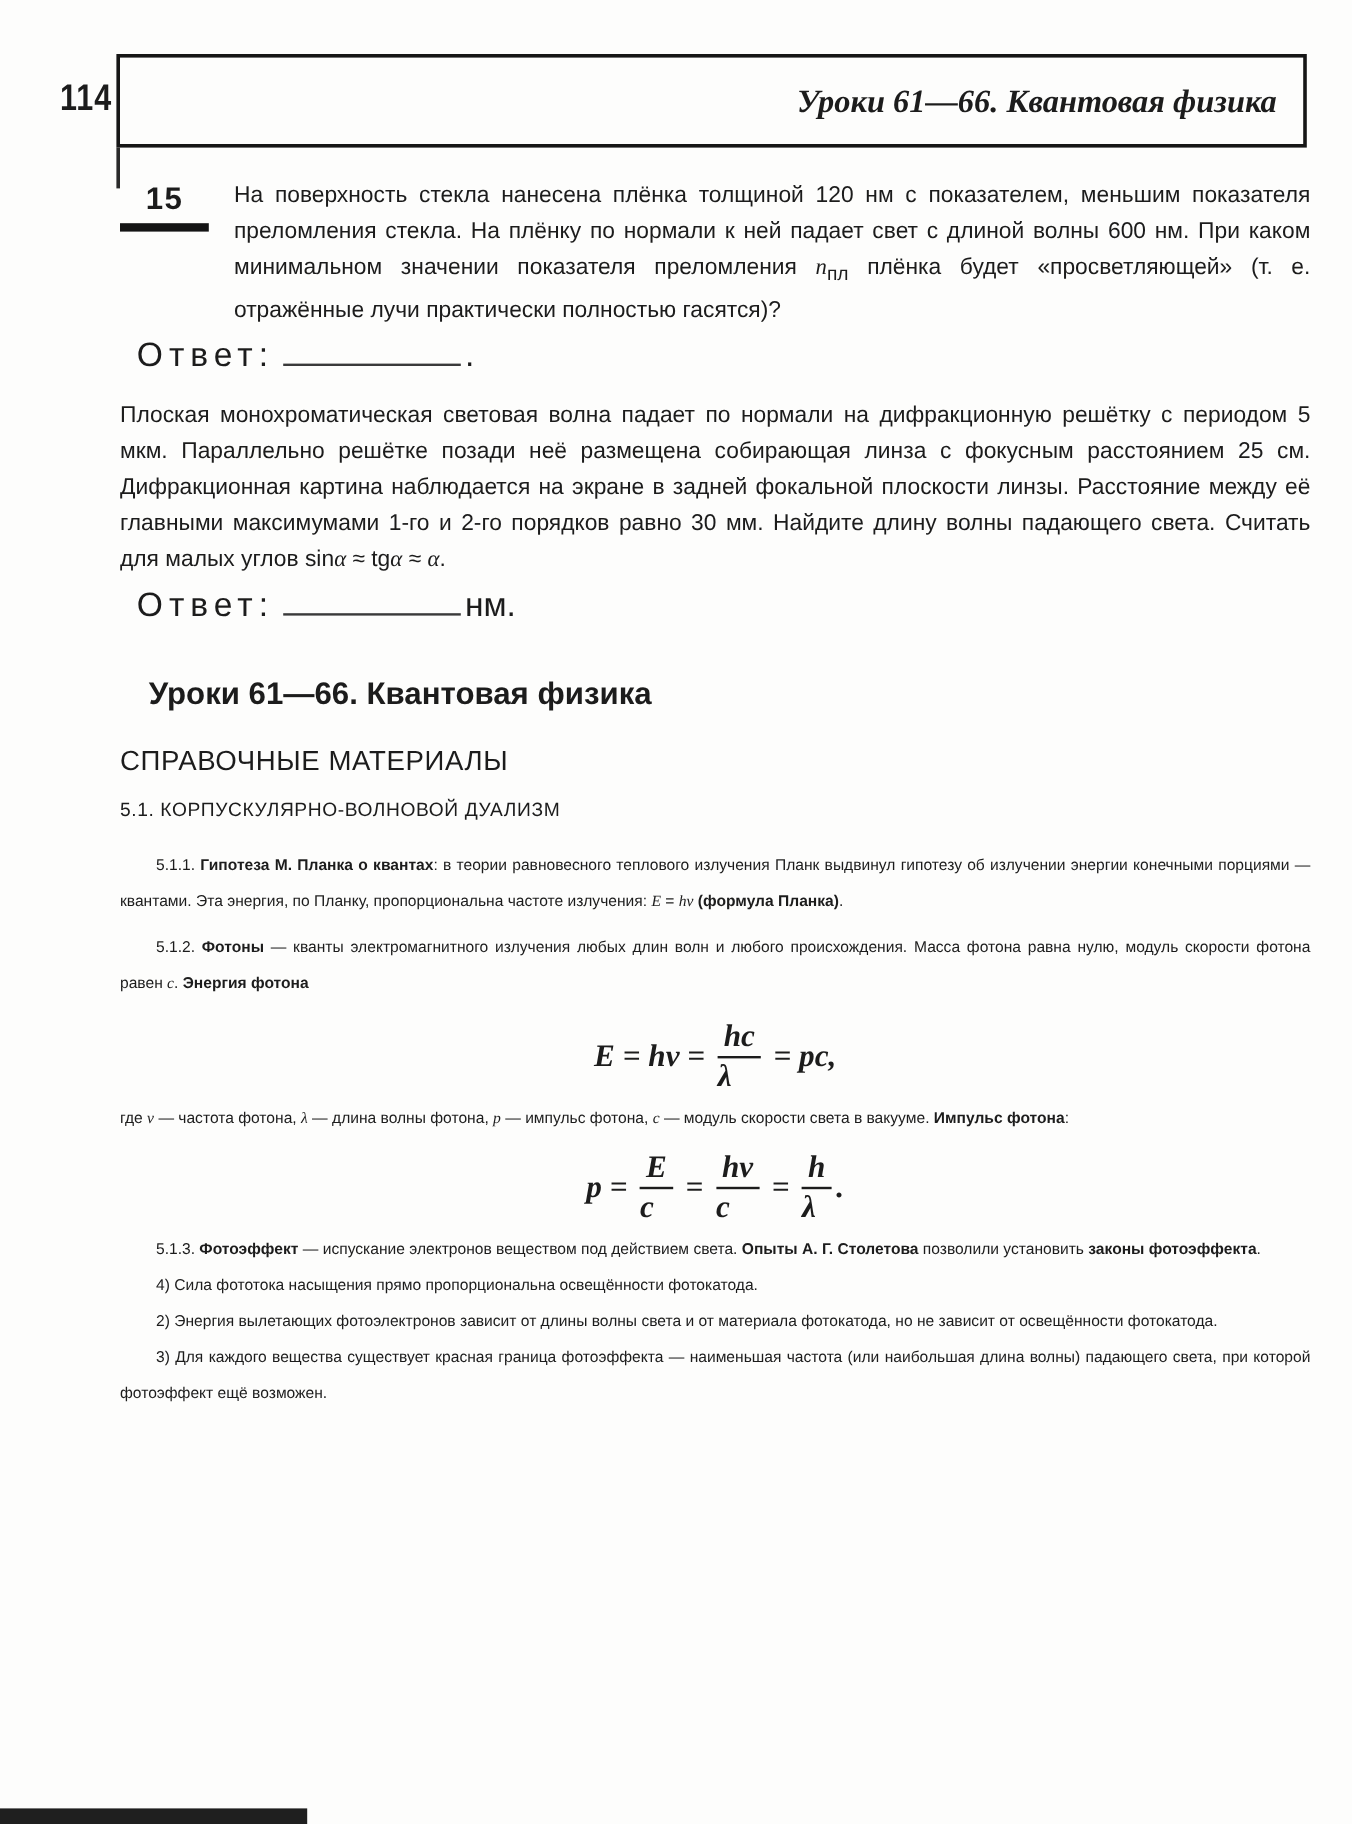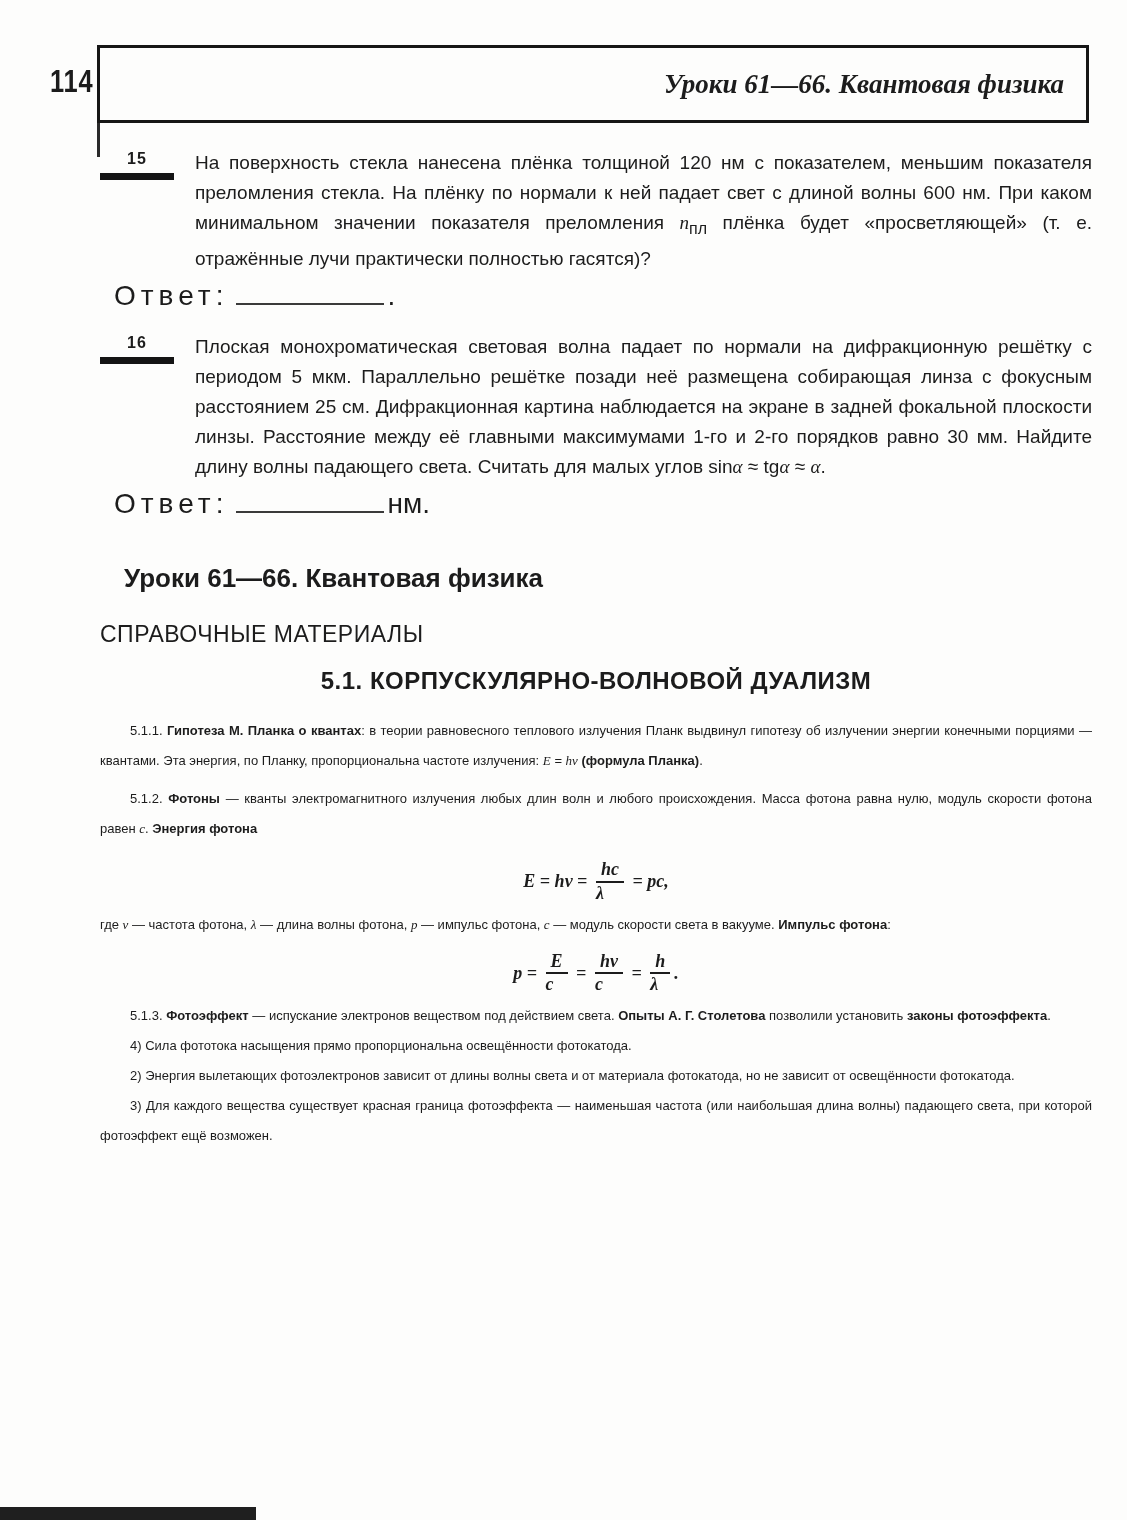--- a/index.html
+++ b/index.html
@@ -39,21 +39,21 @@
 
   
   .content {
     position: absolute; left: 100px; top: 148px; width: 992px;
   }
 
   .problem { display: flex; }
   .problem-marker { width: 95px; flex: 0 0 95px; padding-top: 2px; }
   .problem-number {
     width: 74px; text-align: center;
-    font-size: 16px; font-weight: 600; letter-spacing: 1px;
+    font-size: 26px; font-weight: 600; letter-spacing: 1px;
   }
   .problem-bar {
     width: 74px; height: 7px; background: #141414; margin-top: 5px;
   }
   .problem-text {
     flex: 1; font-size: 19px; line-height: 30px;
     text-align: justify;
   }
 
   .answer-line {
@@ -73,21 +73,21 @@
   .section-title {
     margin: 44px 0 0 24px;
     font-size: 26px; font-weight: 700;
   }
   .materials-heading {
     margin: 27px 0 0 0;
     font-size: 23px; font-weight: 400; letter-spacing: .5px;
   }
   .subsection-heading {
     margin: 19px 0 0 0;
-    font-size: 24px; text-align: center; letter-spacing: .5px; font-weight: bold;
+    font-size: 16px; text-align: left; letter-spacing: .5px;
   }
 
   
   .para {
     margin: 0; font-size: 13px; line-height: 30px;
     text-align: justify;
   }
   .para.indent { text-indent: 30px; }
   .mt-first { margin-top: 21px; }
   .mt-para  { margin-top: 8px; }
@@ -95,21 +95,21 @@
 
   .seg-b { font-weight: 700; }
   .seg-i { font-family: "Liberation Serif", serif; font-style: italic; }
   .seg-sub { font-size: 16px; vertical-align: -5px; }
 
   
   .formula {
     text-align: center;
     font-family: "Liberation Serif", serif;
     font-style: italic; font-weight: 600;
-    font-size: 18px;
+    font-size: 26px;
     margin-top: 10px;
     padding: 6px 0;
   }
   .formula.momentum { margin-top: 6px; }
   .frac {
     display: inline-block; vertical-align: middle;
     text-align: left; margin: 0 4px; line-height: 1.1;
   }
   .frac .num {
     display: block; border-bottom: 2px solid #1c1c1c; padding: 0 5px 1px;
@@ -144,24 +144,20 @@
       </div>
       <div class="problem-text"><span>На поверхность стекла нанесена плёнка толщиной 120 нм с показателем, меньшим показателя преломления стекла. На плёнку по нормали к ней падает свет с длиной волны 600 нм. При каком минимальном значении показателя преломления </span><span class="seg-i">n</span><span class="seg-sub">пл</span><span> плёнка будет «просветляющей» (т. е. отражённые лучи практически полностью гасятся)?</span></div>
     </div>
     <div class="answer-line">
       <span class="answer-label">Ответ:</span><span class="answer-blank"></span><span class="answer-suffix">.</span>
     </div>
 
     <div class="gap-p16"></div>
 
     <div class="problem">
-      <div class="problem-marker">
-        <div class="problem-number">16</div>
-        <div class="problem-bar"></div>
-      </div>
       <div class="problem-text"><span>Плоская монохроматическая световая волна падает по нормали на дифракционную решётку с периодом 5 мкм. Параллельно решётке позади неё размещена собирающая линза с фокусным расстоянием 25 см. Дифракционная картина наблюдается на экране в задней фокальной плоскости линзы. Расстояние между её главными максимумами 1-го и 2-го порядков равно 30 мм. Найдите длину волны падающего света. Считать для малых углов sin</span><span class="seg-i">α</span><span> ≈ tg</span><span class="seg-i">α</span><span> ≈ </span><span class="seg-i">α</span><span>.</span></div>
     </div>
     <div class="answer-line">
       <span class="answer-label">Ответ:</span><span class="answer-blank"></span><span class="answer-suffix">нм.</span>
     </div>
 
     <div class="section-title">Уроки 61—66. Квантовая физика</div>
     <div class="materials-heading">СПРАВОЧНЫЕ МАТЕРИАЛЫ</div>
     <div class="subsection-heading">5.1. КОРПУСКУЛЯРНО-ВОЛНОВОЙ ДУАЛИЗМ</div>
 

